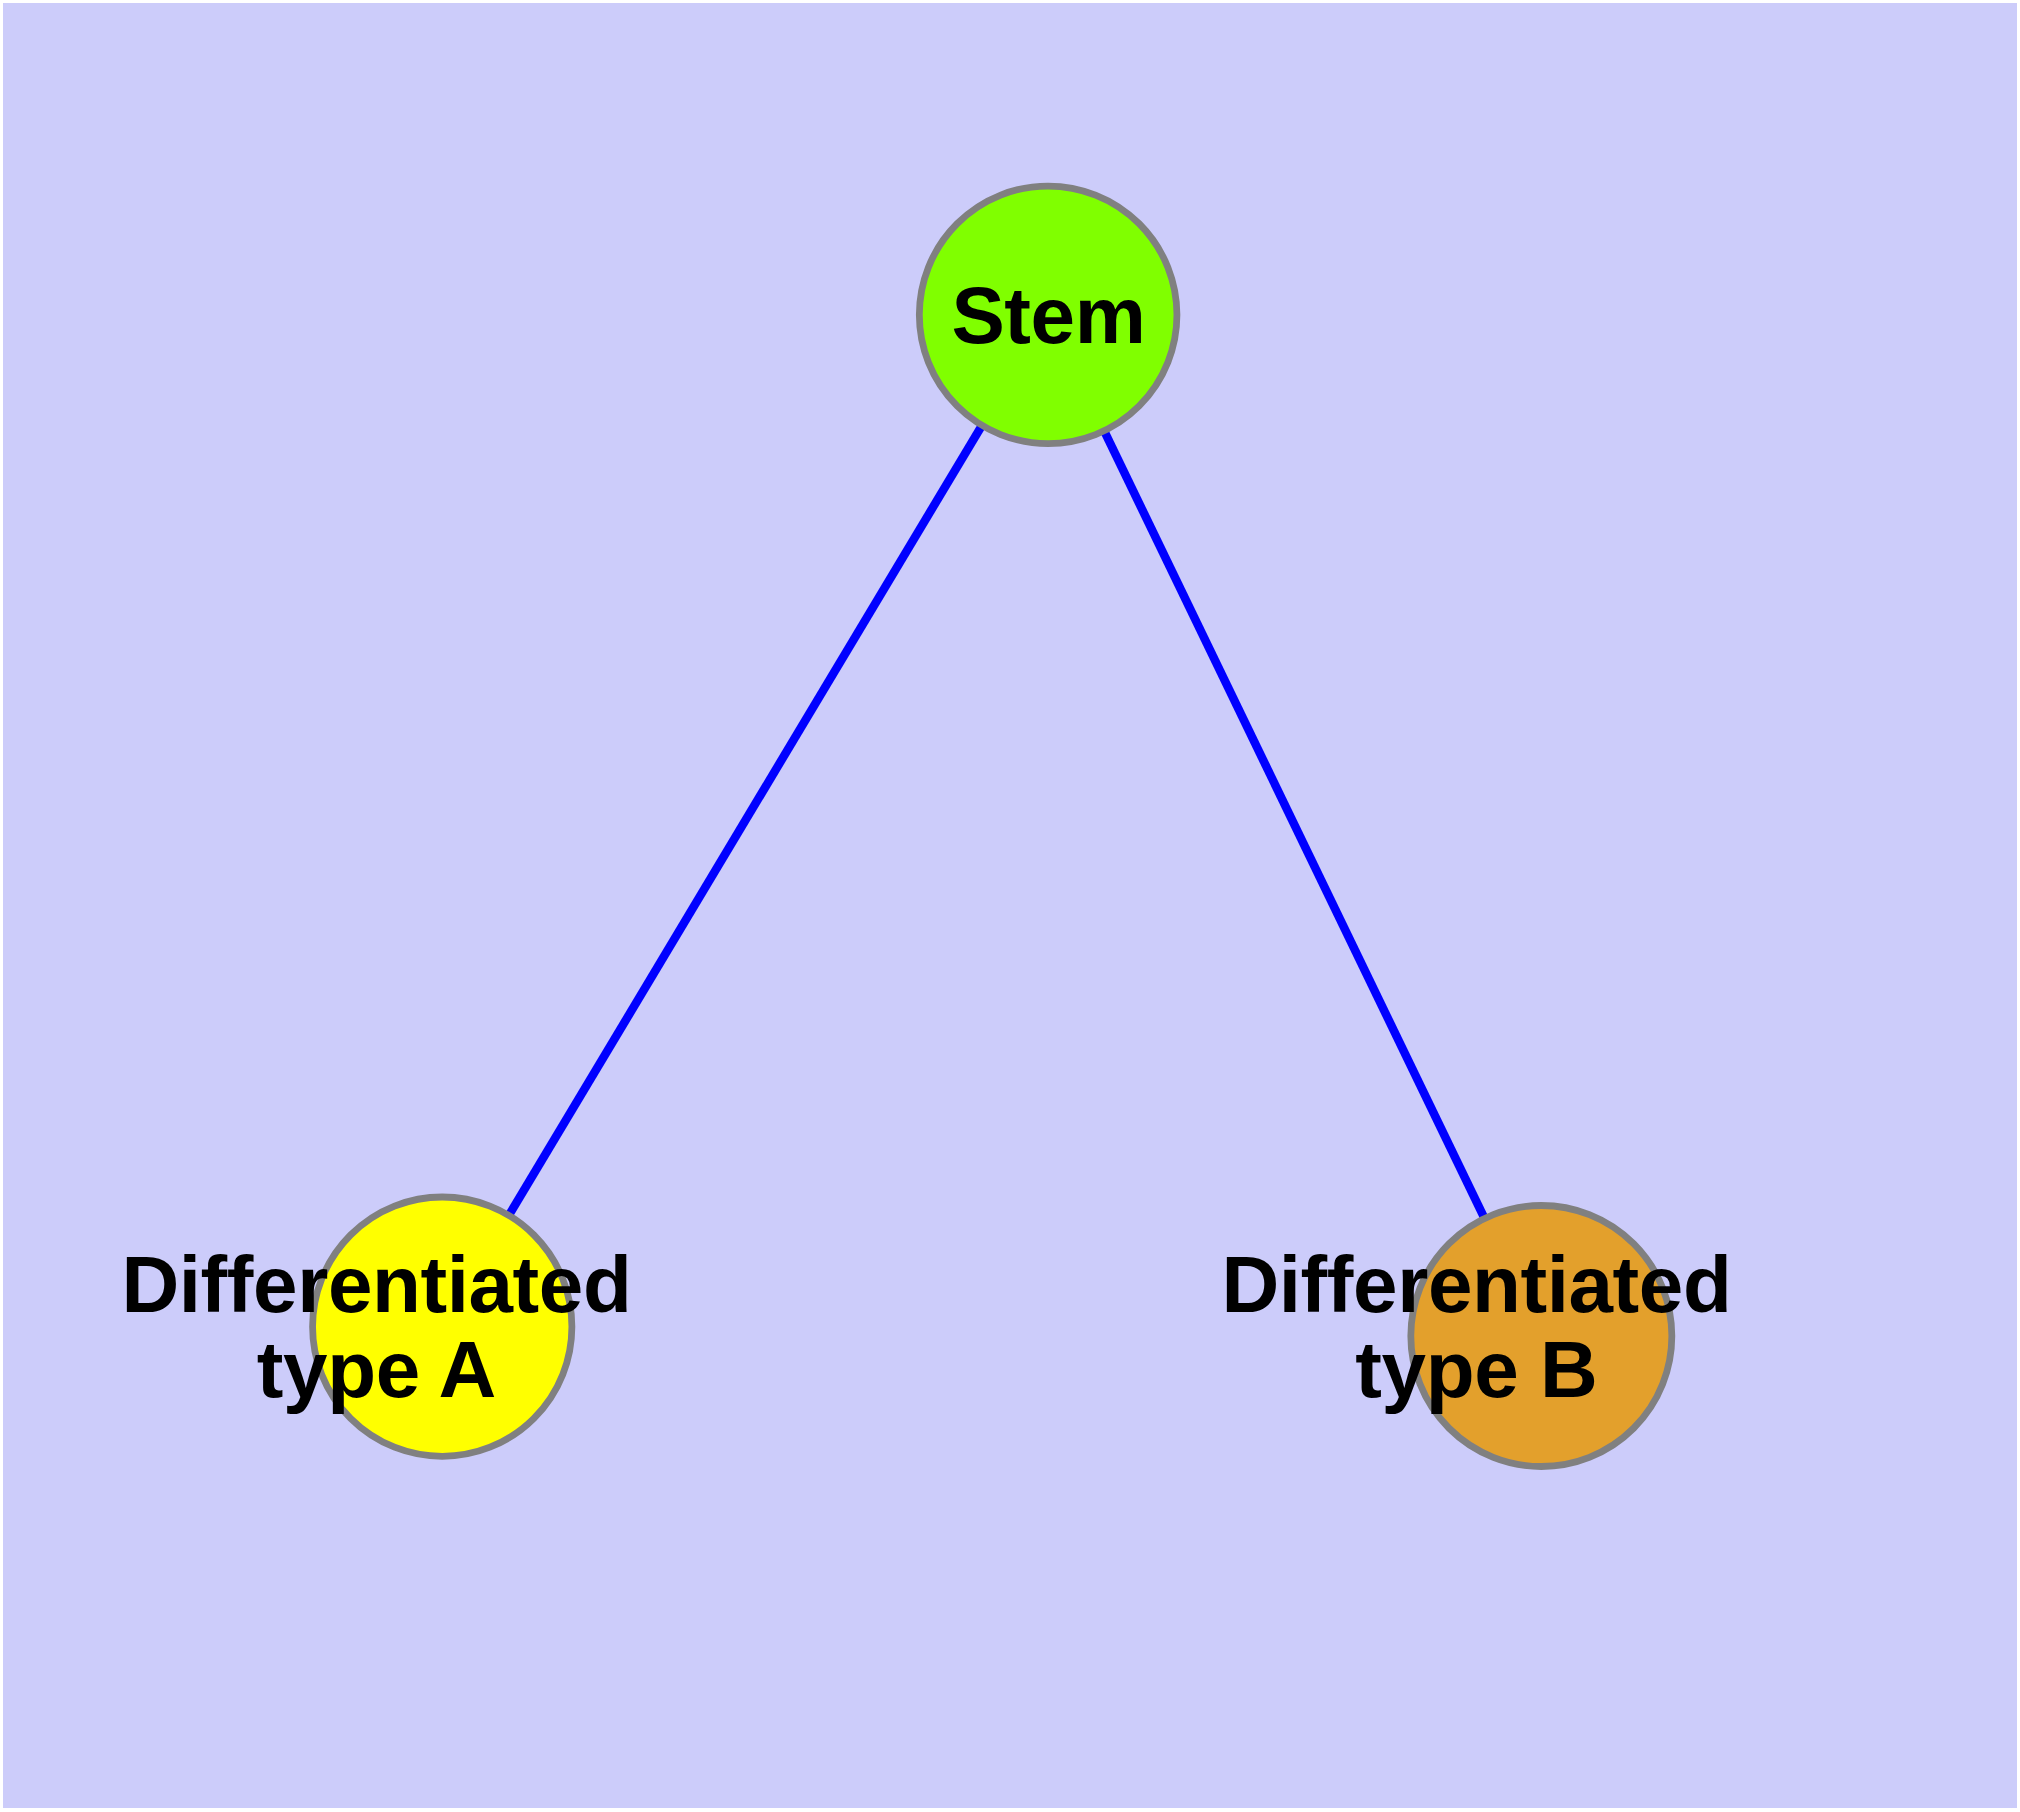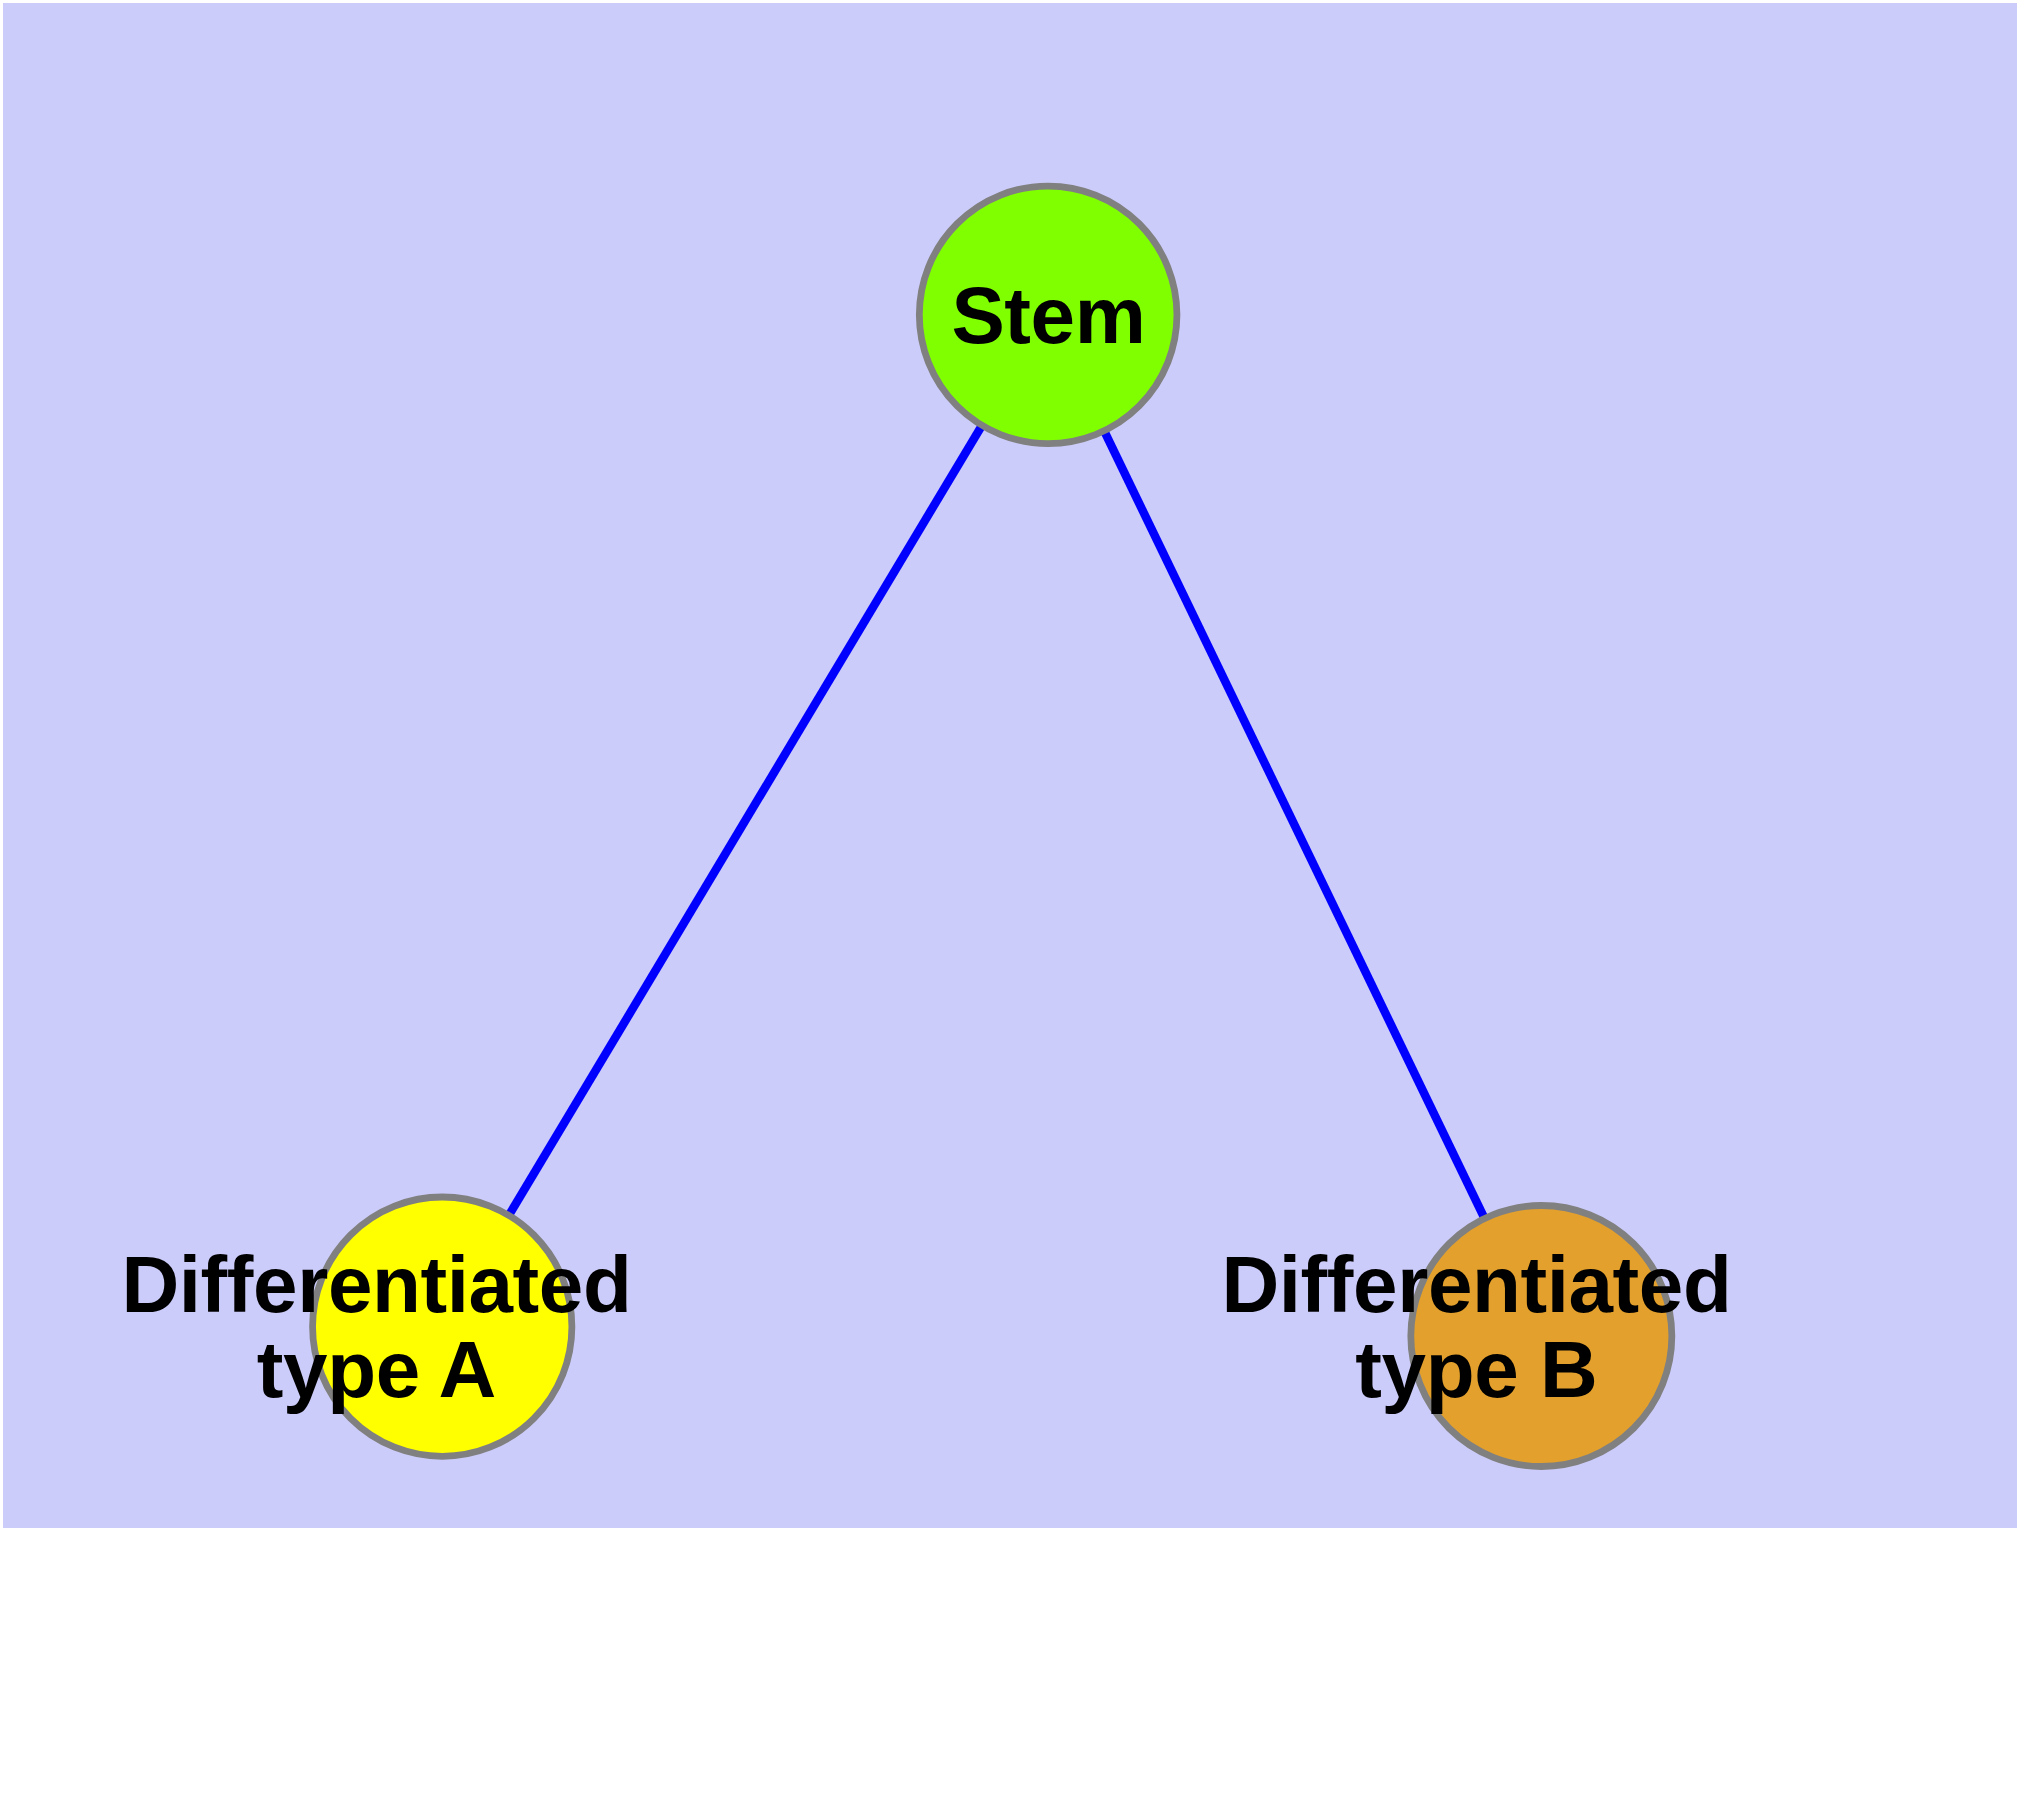--- a/index.html
+++ b/index.html
@@ -4,21 +4,21 @@
 <title>Cell Differentiation Graph</title>
 <style>
   html, body {
     margin: 0;
     padding: 0;
     background: #ffffff;
   }
   #canvas {
     position: relative;
     width: 2021px;
-    height: 1528px;
+    height: 1812px;
     background: #ffffff;
     overflow: hidden;
     font-family: "Liberation Sans", "DejaVu Sans", sans-serif;
   }
   #plot-area {
     position: absolute;
     left: 3.4px;
     top: 3.4px;
     width: 2014px;
     height: 1805px;

